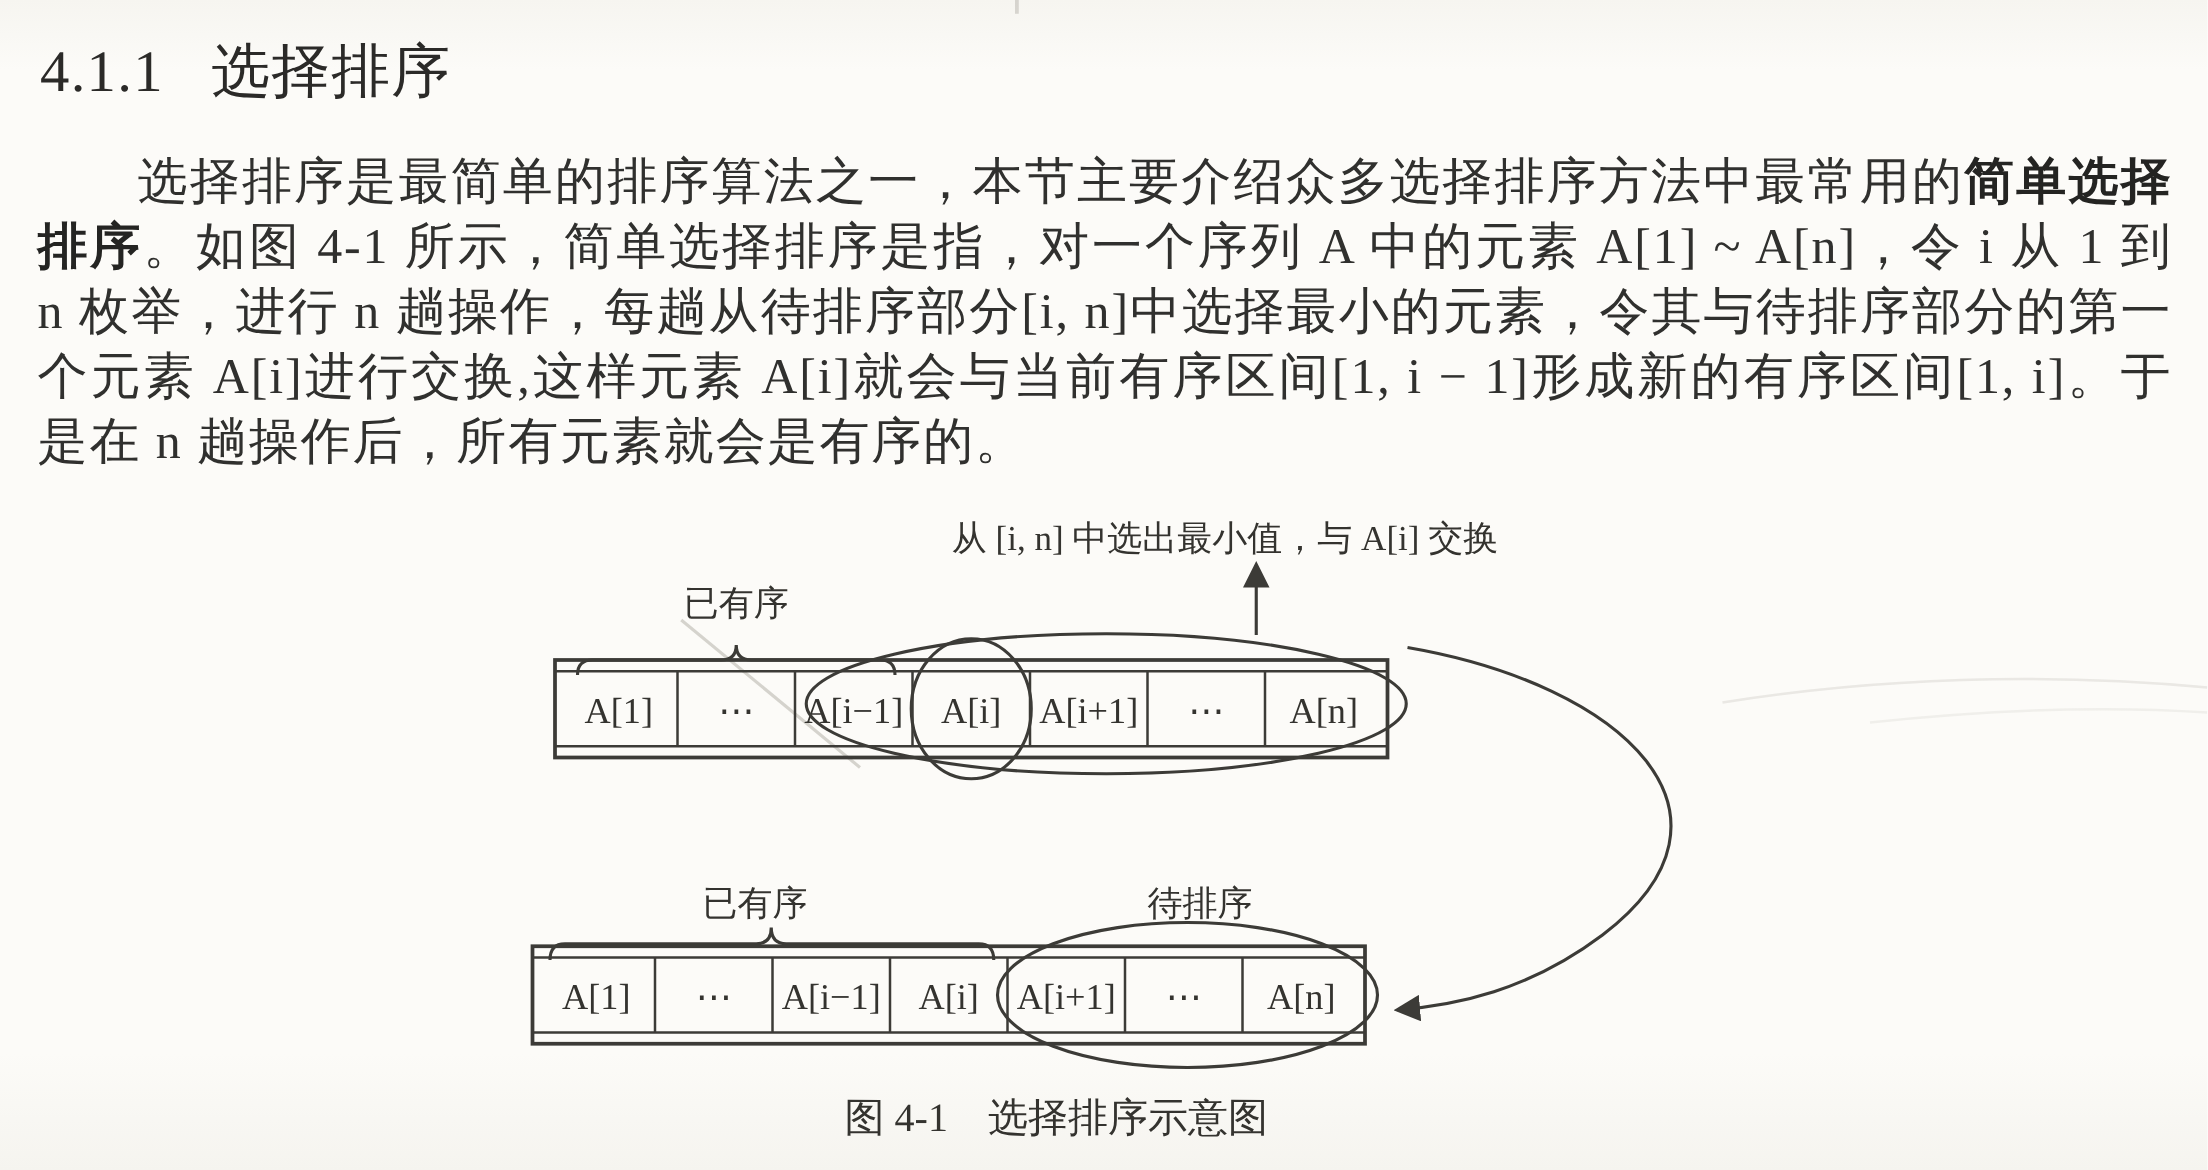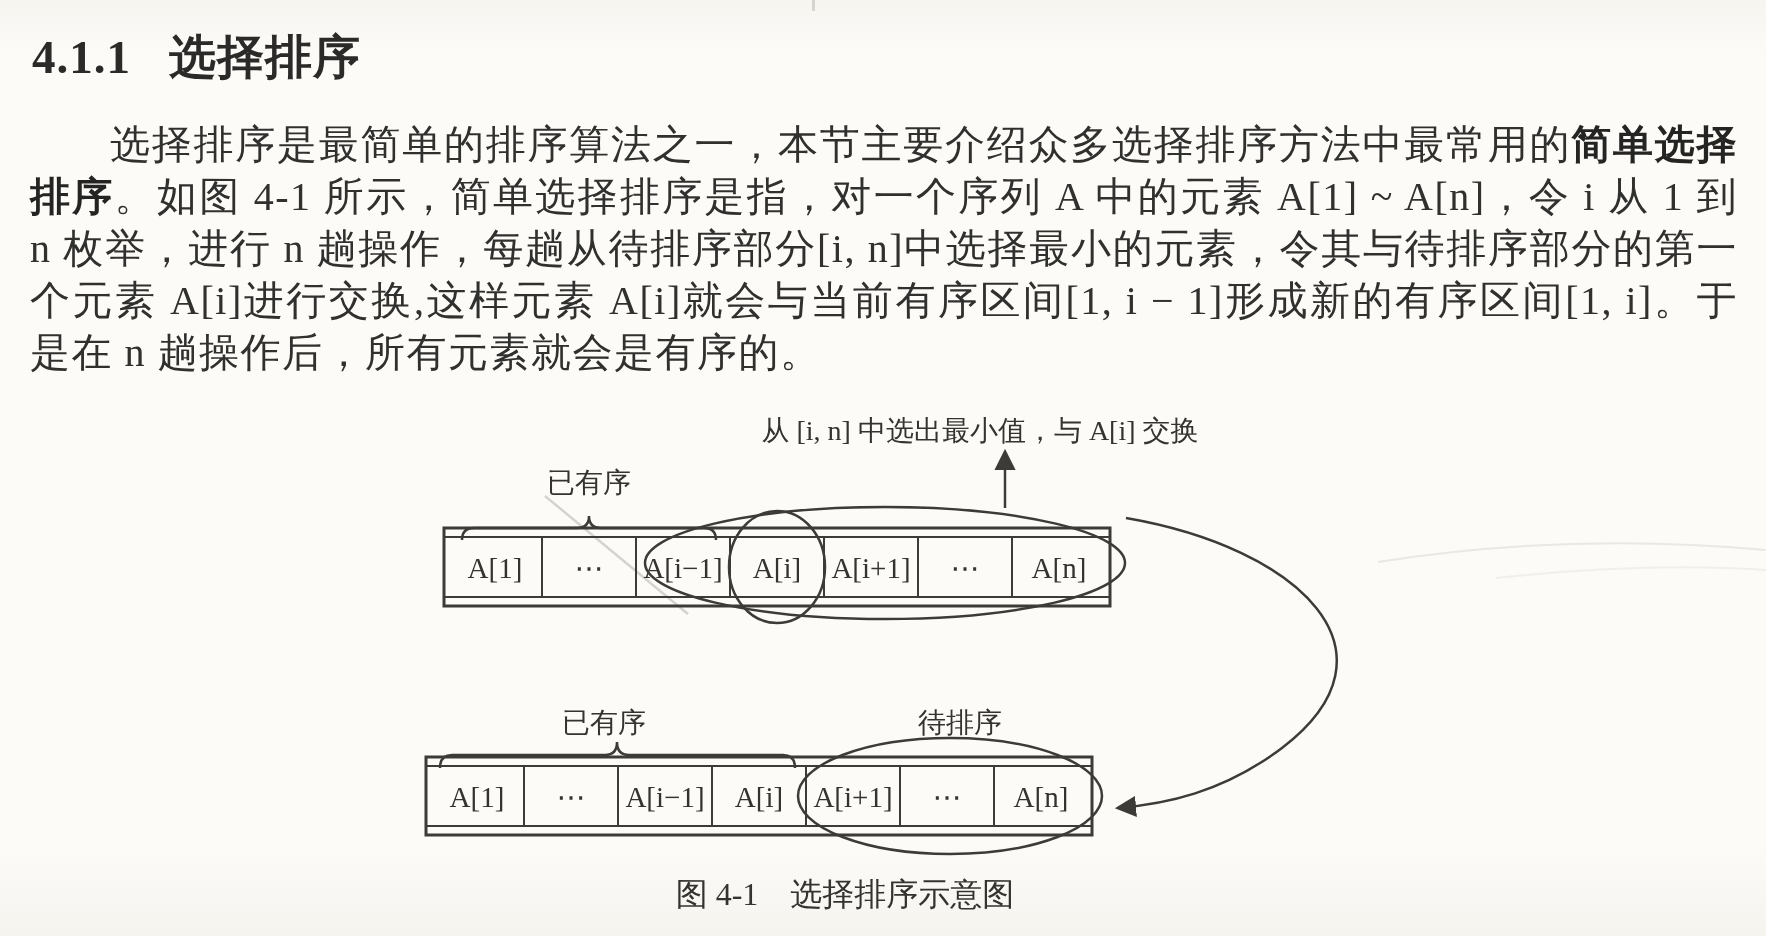--- a/index.html
+++ b/index.html
@@ -7,21 +7,21 @@
     width: 1766px; height: 936px;
     overflow: hidden;
     background: linear-gradient(180deg, #f6f5f0 0%, #fcfbf8 6%, #fcfbf8 90%, #f5f4ef 100%);
     font-family: "Liberation Serif", "DejaVu Serif", serif;
     color: #2e2d2b;
     position: relative;
   }
   .page { position: absolute; inset: 0; }
   .heading {
     margin: 26px 12px 0 32px;
-    font-weight: bold;
+    font-weight: normal;
     font-size: 47px;
     letter-spacing: 1px;
     color: #2b2a28;
   }
   .heading .num { margin-right: 38px; }
   .para {
     margin: 30px 28px 0 30px;
     font-size: 40px;
     line-height: 52px;
     letter-spacing: 1.5px;

